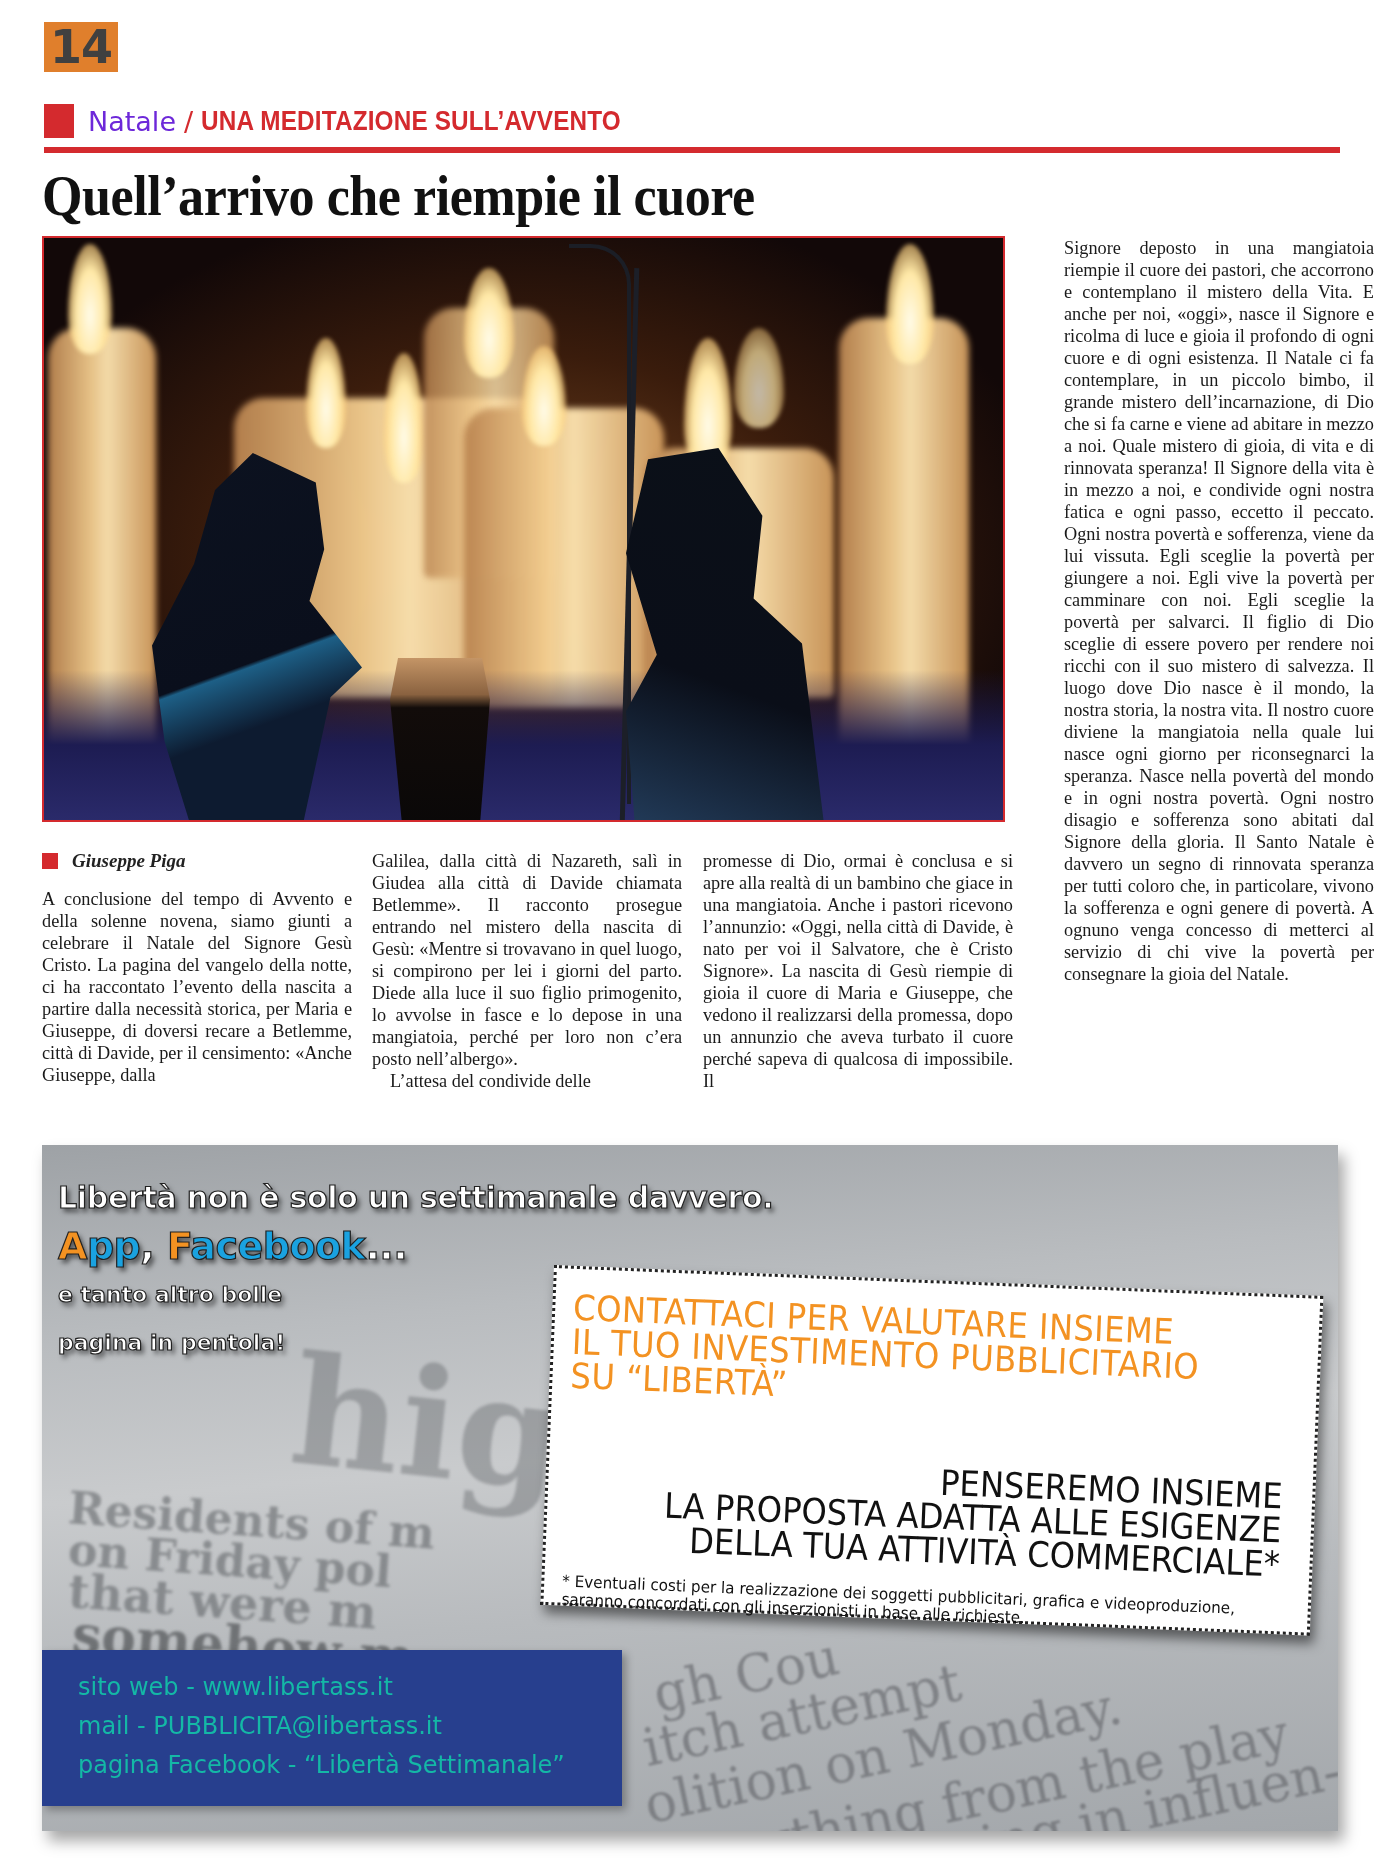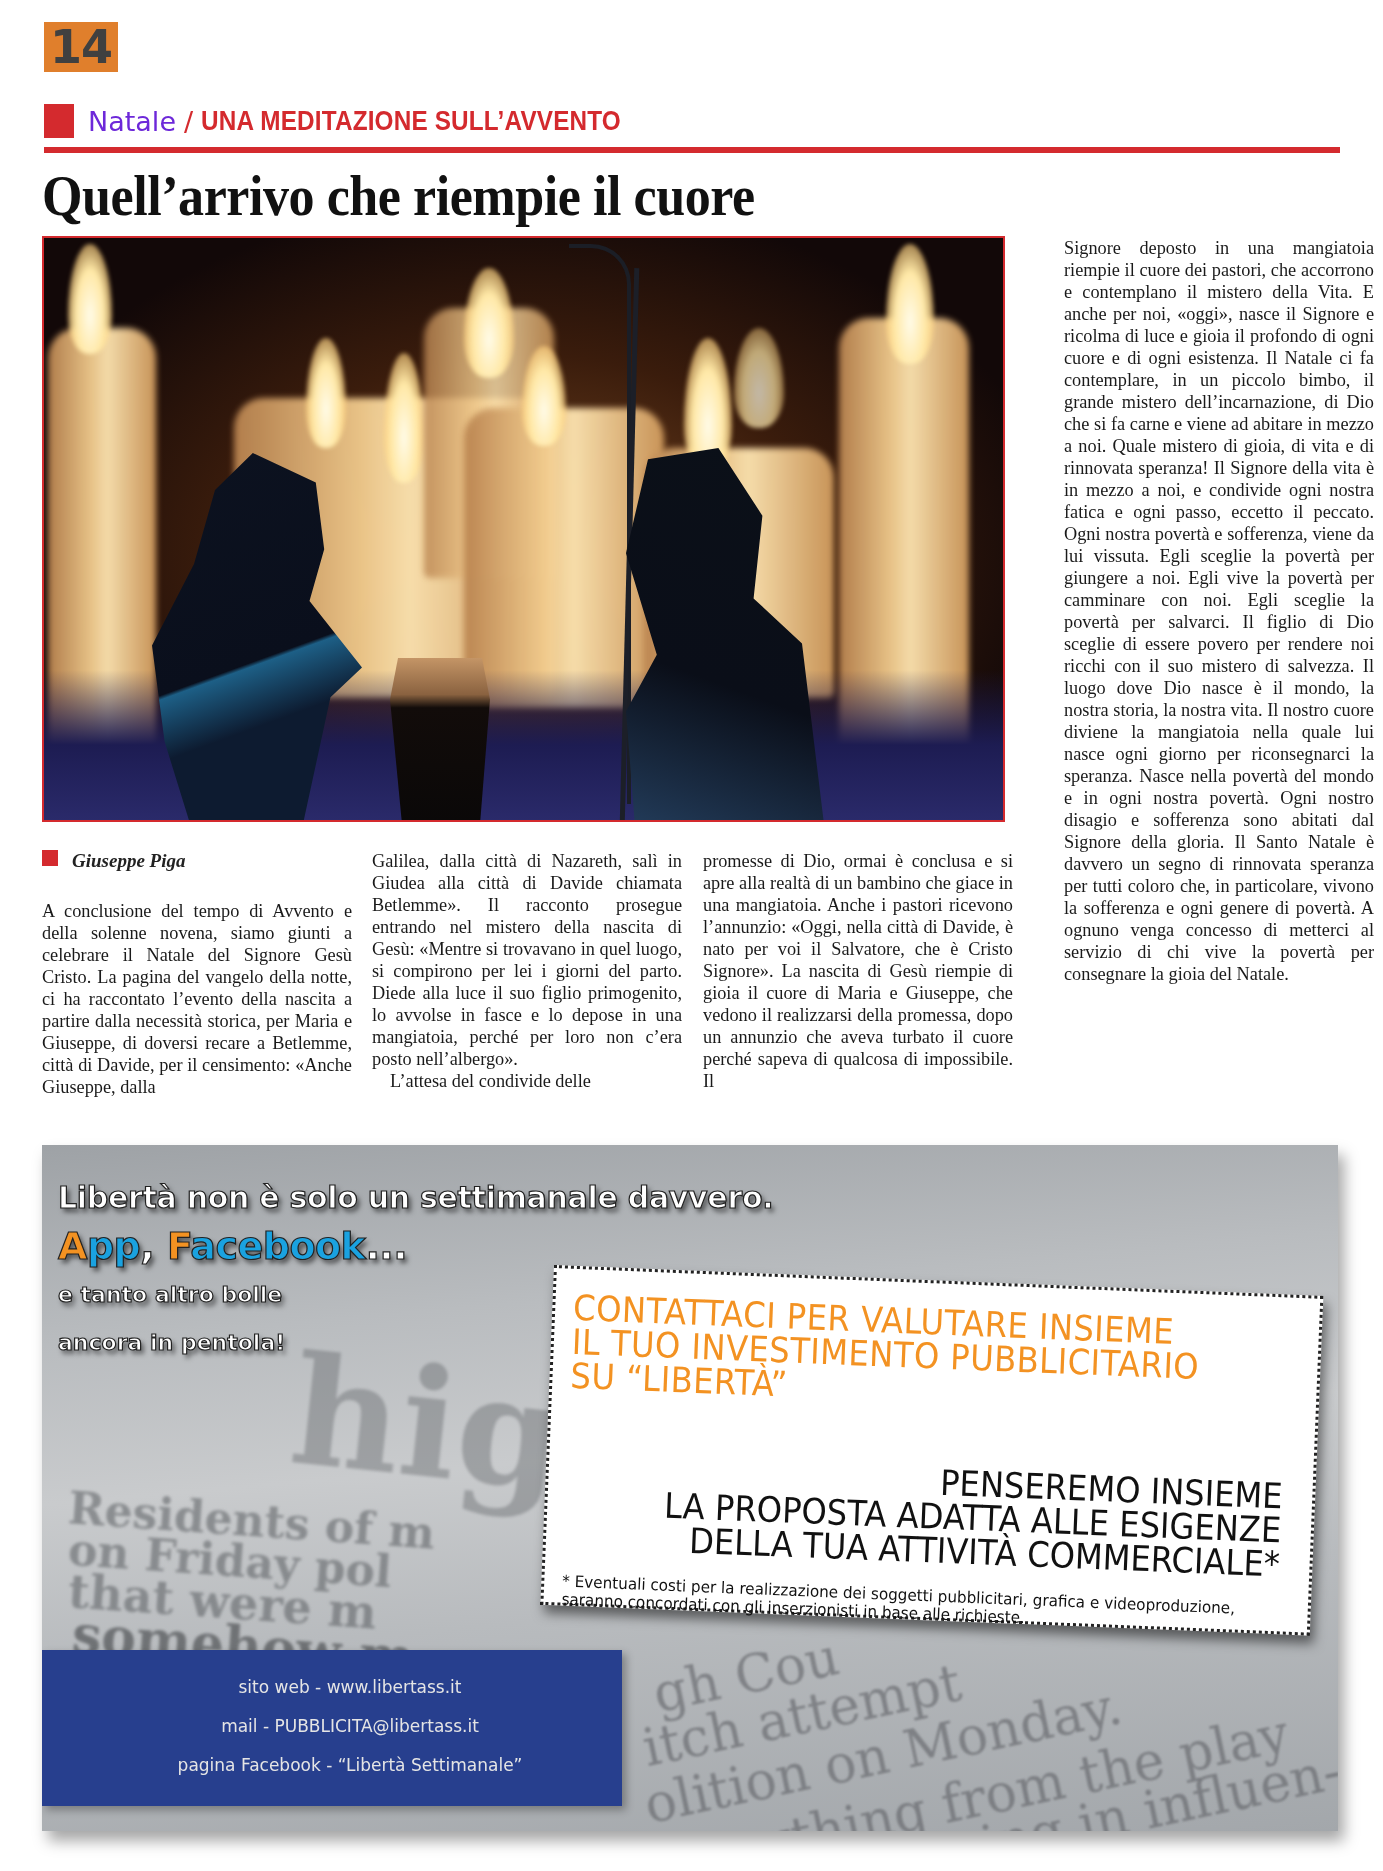--- a/index.html
+++ b/index.html
@@ -50,21 +50,21 @@
   .staff-pole { position: absolute; left: 583px; top: 30px; width: 5px; height: 556px; background: #1c1f28; transform: rotate(1.5deg); }
 
   
   .body-text { font-family: "Liberation Serif", serif; font-size: 18.3px; line-height: 22px; color: #1a1a1a;
     text-align: justify; hyphens: manual; }
   .col { position: absolute; }
   .col1 { left: 42px; top: 850px; width: 310px; }
   .col2 { left: 372px; top: 850px; width: 310px; }
   .col3 { left: 703px; top: 850px; width: 310px; }
   .col4 { left: 1064px; top: 237px; width: 310px; }
-  .byline { display: flex; margin-bottom: 28px; height: 22px; }
+  .byline { display: flex; align-items: center; margin-bottom: 16px; height: 22px; }
   .byline-square { width: 16px; height: 16px; background: #d42a2e; margin-right: 14px; }
   .byline-name { font-family: "Liberation Serif", serif; font-style: italic; font-weight: bold; font-size: 19px; color: #222; }
   .para-indent { text-indent: 18px; }
 
   
   .ad { position: absolute; left: 42px; top: 1145px; width: 1296px; height: 686px; overflow: hidden;
     background: linear-gradient(175deg, #9ea2a6 0%, #b9bcbf 25%, #c9cbcd 45%, #b8bbbe 65%, #a3a7ab 100%);
     box-shadow: 6px 10px 14px rgba(0,0,0,0.35); }
   .news-bg { position: absolute; font-family: "DejaVu Serif", serif; font-weight: bold; color: rgba(90,92,96,0.55);
     white-space: nowrap; filter: blur(1.6px); }
@@ -82,21 +82,21 @@
     border: 3px dotted #222; }
   .coupon-title { position: absolute; left: 18px; top: 22px; font-family: "DejaVu Sans", sans-serif; font-size: 35px;
     line-height: 34px; color: #f39222; letter-spacing: 0.5px; transform: scaleX(0.92); transform-origin: left; }
   .coupon-body { position: absolute; right: 30px; top: 182px; text-align: right; font-family: "DejaVu Sans", sans-serif;
     font-size: 35px; line-height: 34px; color: #111; transform: scaleX(0.92); transform-origin: right; }
   .coupon-note { position: absolute; left: 18px; top: 304px; width: 730px; font-family: "DejaVu Sans", sans-serif;
     font-size: 16px; line-height: 18px; color: #111; transform: scaleX(0.95); transform-origin: left; }
 
   .contact-box { position: absolute; left: 0; top: 505px; width: 580px; height: 156px; background: #273f8e;
     padding: 18px 0 0 36px; box-shadow: 4px 4px 8px rgba(0,0,0,0.3); }
-  .contact-line { font-family: "DejaVu Sans", sans-serif; font-size: 17px; line-height: 39px; color: #e5e5e5; white-space: nowrap; text-align: center; }
+  .contact-line { font-family: "DejaVu Sans", sans-serif; font-size: 24px; line-height: 39px; color: #14b8a6; white-space: nowrap; }
 </style>
 </head>
 <body>
 
 <div class="folio">
   <div class="page-num">14</div>
 </div>
 
 <div class="kicker">
   <div class="kicker-square"></div>
@@ -162,21 +162,21 @@
   <div class="news-bg light" style="left:610px;top:500px;font-size:52px;transform:rotate(-12deg);">gh Cou</div>
   <div class="news-bg light" style="left:598px;top:540px;font-size:52px;transform:rotate(-12deg);">itch attempt</div>
   <div class="news-bg light" style="left:598px;top:580px;font-size:52px;transform:rotate(-12deg);">olition on Monday.</div>
   <div class="news-bg light" style="left:600px;top:625px;font-size:52px;transform:rotate(-12deg);">everything from the play</div>
   <div class="news-bg light" style="left:600px;top:668px;font-size:52px;transform:rotate(-12deg);">y card to roping in influen-</div>
 
   <div class="ad-headline">
     <div class="ad-h-line1">Libertà non è solo un settimanale davvero.</div>
     <div class="ad-h-line2"><span class="orange">A</span><span class="blue">pp</span><span>, </span><span class="orange">F</span><span class="blue">acebook</span><span>...</span></div>
     <div class="ad-h-line3">e tanto altro bolle</div>
-    <div class="ad-h-line4">ancora in pentola!</div>
+    <div class="ad-h-line4">pagina in pentola!</div>
   </div>
 
   <div class="coupon">
     <div class="coupon-title">
       <div>CONTATTACI PER VALUTARE INSIEME</div>
       <div>IL TUO INVESTIMENTO PUBBLICITARIO</div>
       <div>SU “LIBERTÀ”</div>
     </div>
     <div class="coupon-body">
       <div>PENSEREMO INSIEME</div>

